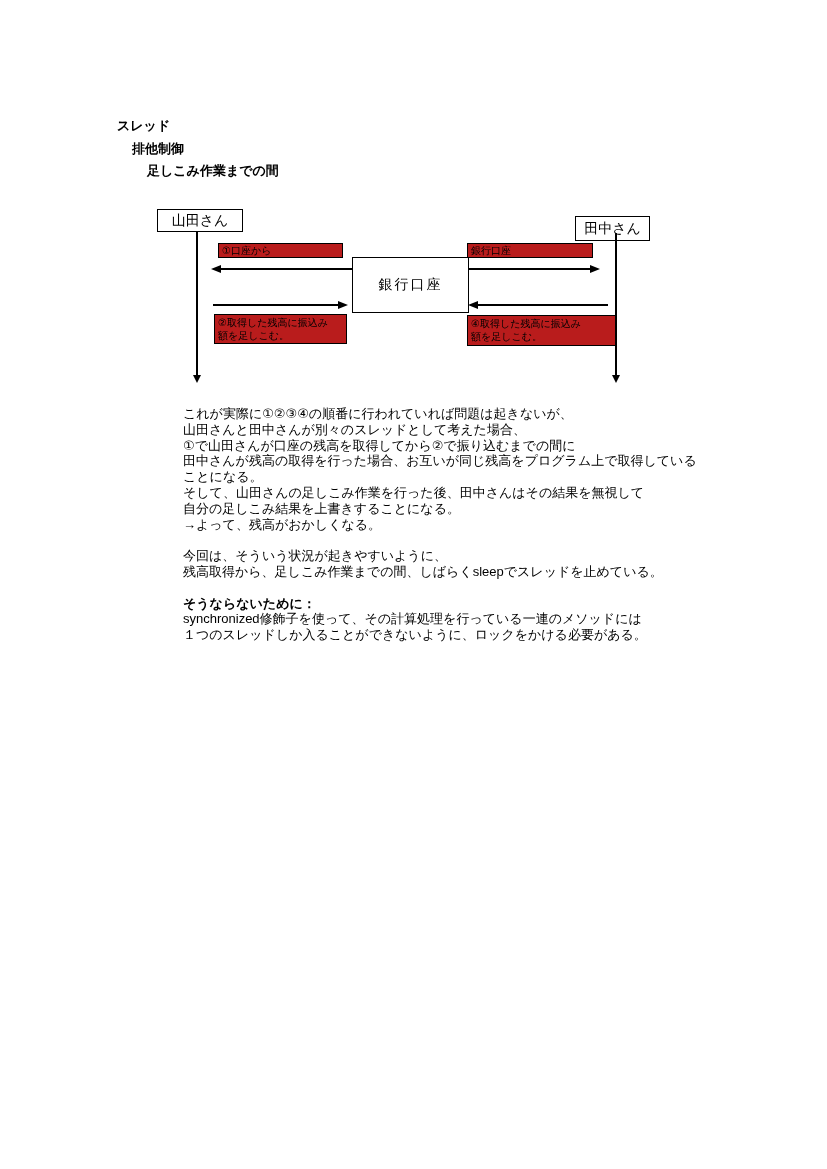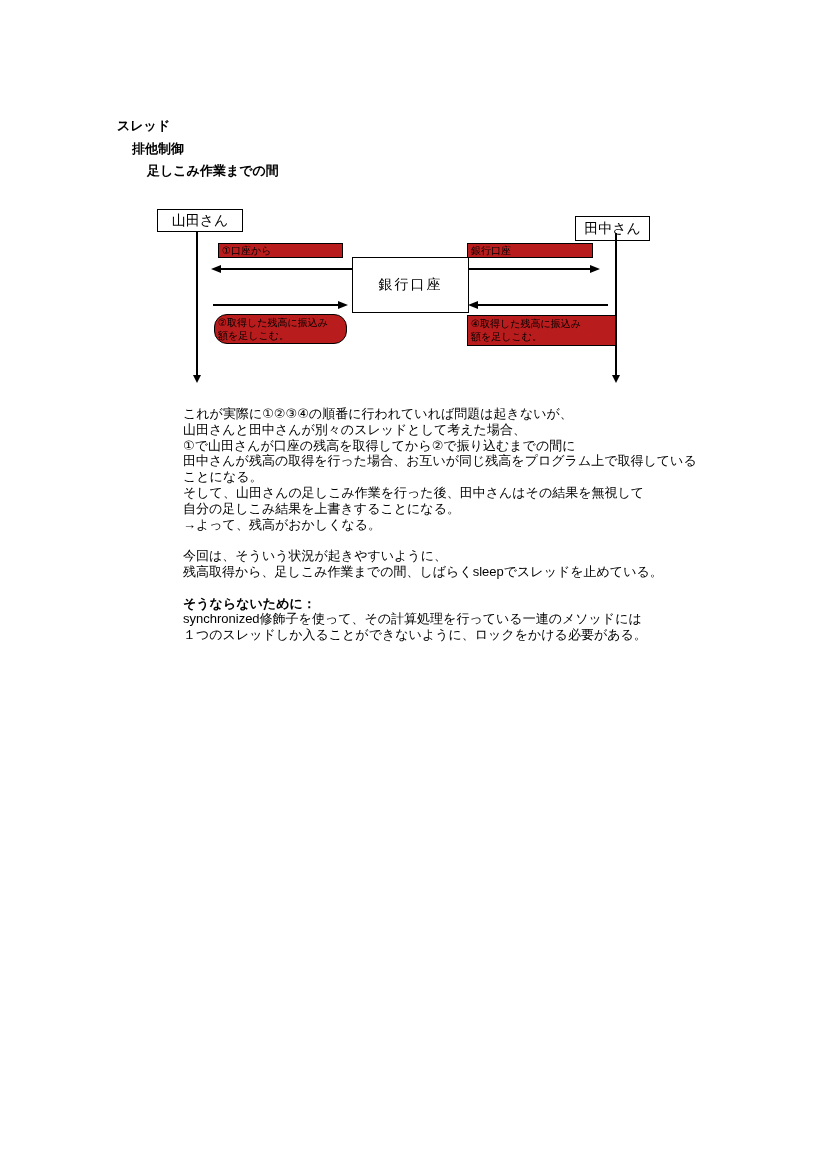--- a/index.html
+++ b/index.html
@@ -59,21 +59,21 @@
     border: 1px solid #000000;
     background: #b91c1c;
     font-size: 10px;
     line-height: 13px;
     padding: 0 3px;
     overflow: hidden;
     white-space: nowrap;
   }
   .m1 { left: 218px; top: 243px; width: 125px; height: 15px; }
   .m3 { left: 467px; top: 243px; width: 126px; height: 15px; }
-  .m2 { left: 214px; top: 314px; width: 133px; height: 30px; padding-top: 1px; border-radius: 13px; }
+  .m2 { left: 214px; top: 314px; width: 133px; height: 30px; padding-top: 1px; }
   .m4 { left: 467px; top: 315px; width: 149px; height: 31px; padding-top: 1px; }
 
   
   .arrow-line { position: absolute; height: 2px; background: #000000; }
   .al1 { left: 220px; top: 268px; width: 132px; }
   .al2 { left: 213px; top: 304px; width: 127px; }
   .al3 { left: 469px; top: 268px; width: 123px; }
   .al4 { left: 477px; top: 304px; width: 131px; }
   .arrow-head { position: absolute; width: 0; height: 0; }
   .head-left {

